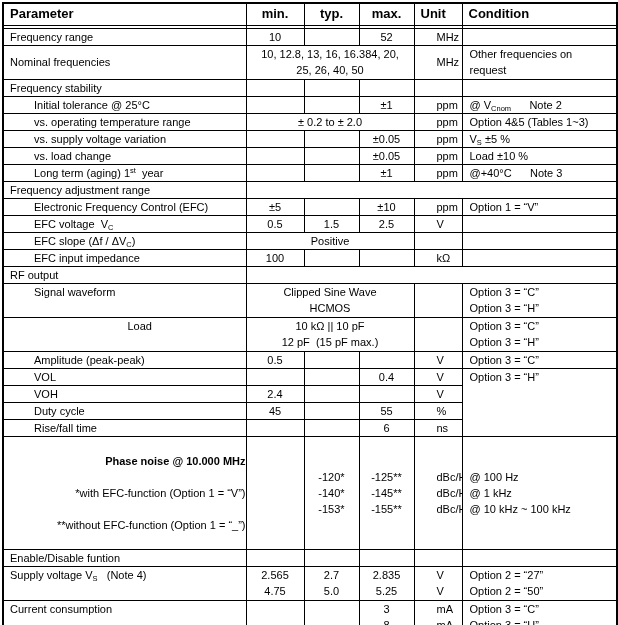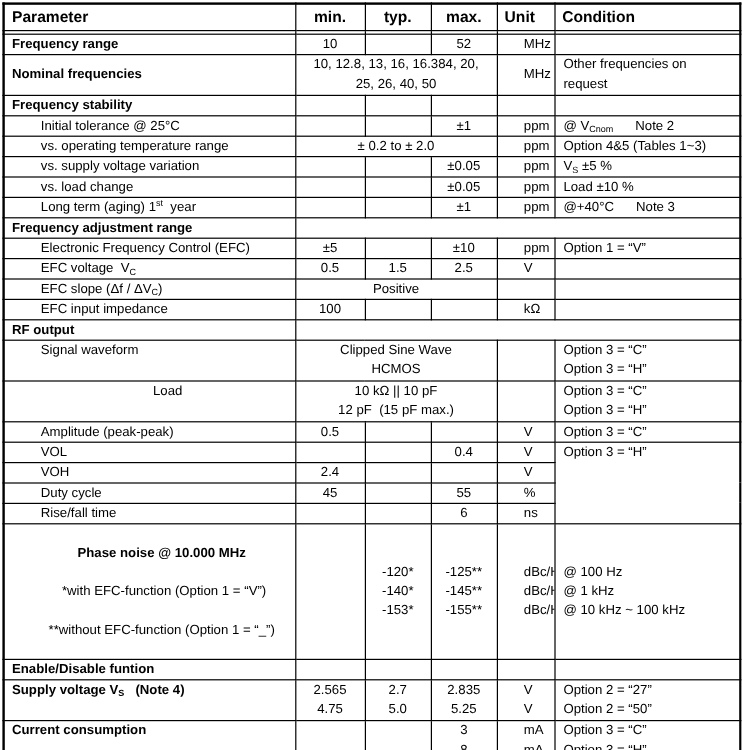--- a/index.html
+++ b/index.html
@@ -36,26 +36,26 @@
     padding-left: 6px;
     white-space: nowrap;
   }
   th.c { text-align: center; padding-left: 0; }
   tr { height: 17px; }
   tr.hdr { height: 22px; }
   tr.h2 { height: 34px; }
   tr.h3 { height: 51px; }
   tr.spacer { height: 3px; }
   tr.spacer td { height: 1px; font-size: 0; line-height: 0; }
-  td.p  { text-align: left; padding-left: 6px; font-weight: bold; }
+  td.p  { text-align: left; padding-left: 6px; font-weight: normal; }
   td.pi { text-align: left; padding-left: 30px; font-weight: normal; }
   td.v  { text-align: center; }
   td.u  { text-align: left; padding-left: 22px; }
   td.cnd { text-align: left; padding-left: 7px; }
-  td.pp { text-align: center; padding-left: 20px; }
+  td.pp { text-align: right; padding-left: 20px; }
   td.pp .l1 { font-weight: bold; }
   td.pp .l2 { padding-left: 4px; }
   sub { font-size: 7.5px; vertical-align: -2px; line-height: 0; }
   sup { font-size: 7.5px; vertical-align: 4px; line-height: 0; margin-top: 36px; }
 </style>
 </head>
 <body>
 
 <table class="spec">
   <colgroup>

